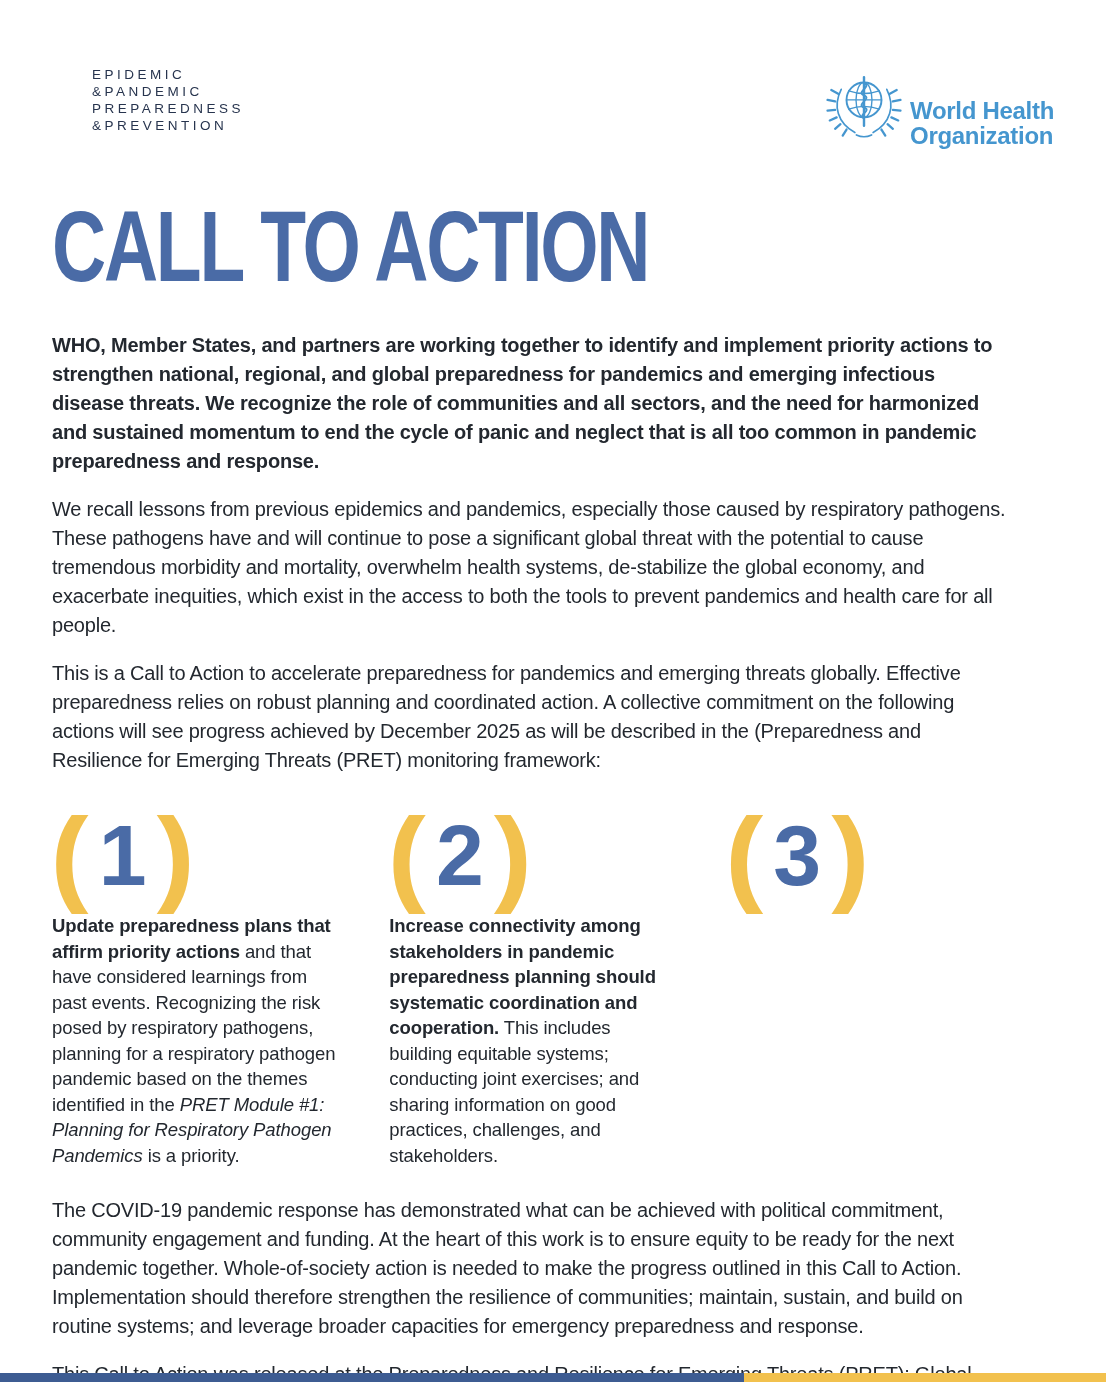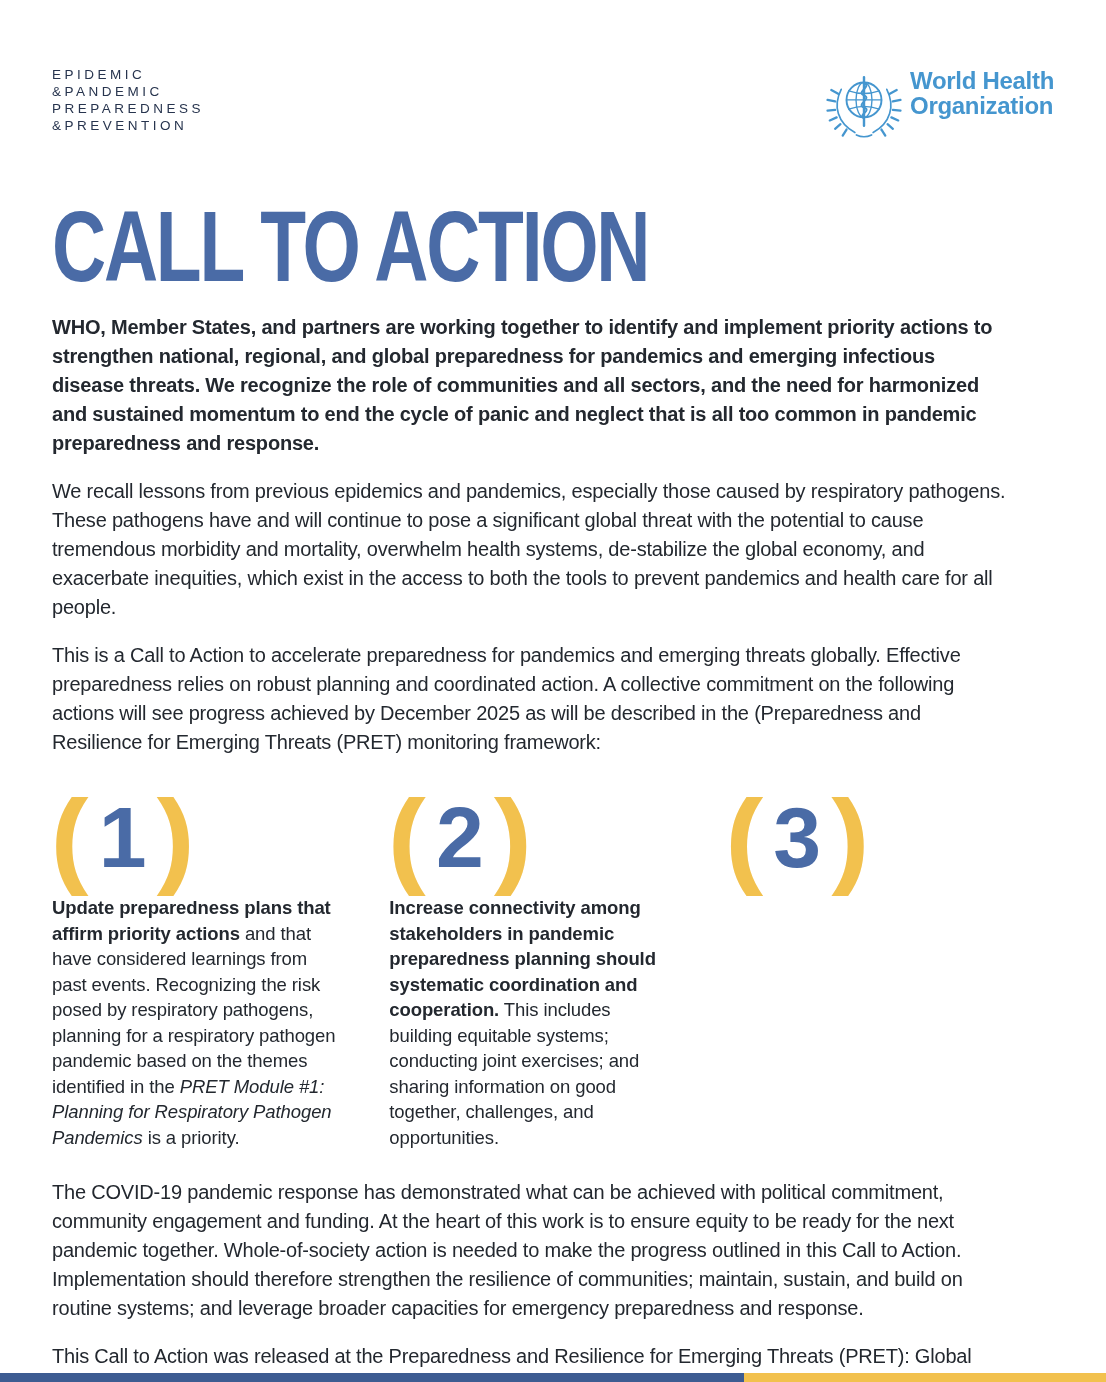--- a/index.html
+++ b/index.html
@@ -12,24 +12,24 @@
     color:#23282f;
     overflow:hidden;
   }
   .content{position:absolute;top:0;left:0;right:0;padding:66px 52px 0 52px;}
 
   
   .header-row{display:flex;justify-content:space-between;align-items:flex-start;}
   .program-logo{display:flex;flex-direction:column;}
   .epp-line{
     font-size:13.5px;line-height:17px;letter-spacing:3.5px;
-    font-weight:400;color:#27344e;
+    font-weight:400;color:#27344e;margin-left:40px;
   }
   .epp-line.bold{font-weight:400;}
-  .who-logo{display:flex;align-items:flex-start;gap:8px;margin-top:2px;}
+  .who-logo{display:flex;align-items:flex-end;gap:8px;margin-top:2px;}
   .who-emblem{flex:0 0 auto;}
   .who-name{display:flex;flex-direction:column;}
   .who-name span{
     font-size:24px;line-height:25px;font-weight:700;color:#4596cf;
     letter-spacing:-0.3px;
   }
 
   
   .doc-title{
     margin-top:50px;
@@ -38,21 +38,21 @@
     transform:scaleX(0.75);transform-origin:left center;
   }
 
   
   .para{
     width:958px;
     font-size:20px;line-height:29px;letter-spacing:-0.2px;
     color:#23282f;margin:0 0 19px 0;
   }
   .para.lead{font-weight:700;}
-  .intro-block{margin-top:19px;}
+  .intro-block{margin-top:37px;}
 
   
   .actions-grid{
     margin-top:24px;
     display:grid;grid-template-columns:repeat(3,1fr);
     column-gap:50px;width:962px;
   }
   .action-number{display:flex;align-items:center;height:112px;}
   .paren{
     font-size:104px;font-weight:700;line-height:1;color:#f2c14e;
@@ -150,21 +150,21 @@
         </div>
         <div class="action-text"><span class="seg-bold">Update preparedness plans that affirm priority actions</span><span class="seg-normal"> and that have considered learnings from past events. Recognizing the risk posed by respiratory pathogens, planning for a respiratory pathogen pandemic based on the themes identified in the </span><span class="seg-italic">PRET Module #1: Planning for Respiratory Pathogen Pandemics</span><span class="seg-normal"> is a priority.</span></div>
       </div>
 
       <div class="action-col">
         <div class="action-number">
           <span class="paren">(</span>
           <span class="digit">2</span>
           <span class="paren">)</span>
         </div>
-        <div class="action-text"><span class="seg-bold">Increase connectivity among stakeholders in pandemic preparedness planning should systematic coordination and cooperation.</span><span class="seg-normal"> This includes building equitable systems; conducting joint exercises; and sharing information on good together, challenges, and opportunities.</span></div>
+        <div class="action-text"><span class="seg-bold">Increase connectivity among stakeholders in pandemic preparedness planning should systematic coordination and cooperation.</span><span class="seg-normal"> This includes building equitable systems; conducting joint exercises; and sharing information on good practices, challenges, and stakeholders.</span></div>
       </div>
 
       <div class="action-col">
         <div class="action-number">
           <span class="paren">(</span>
           <span class="digit">3</span>
           <span class="paren">)</span>
         </div>
       </div>
 

